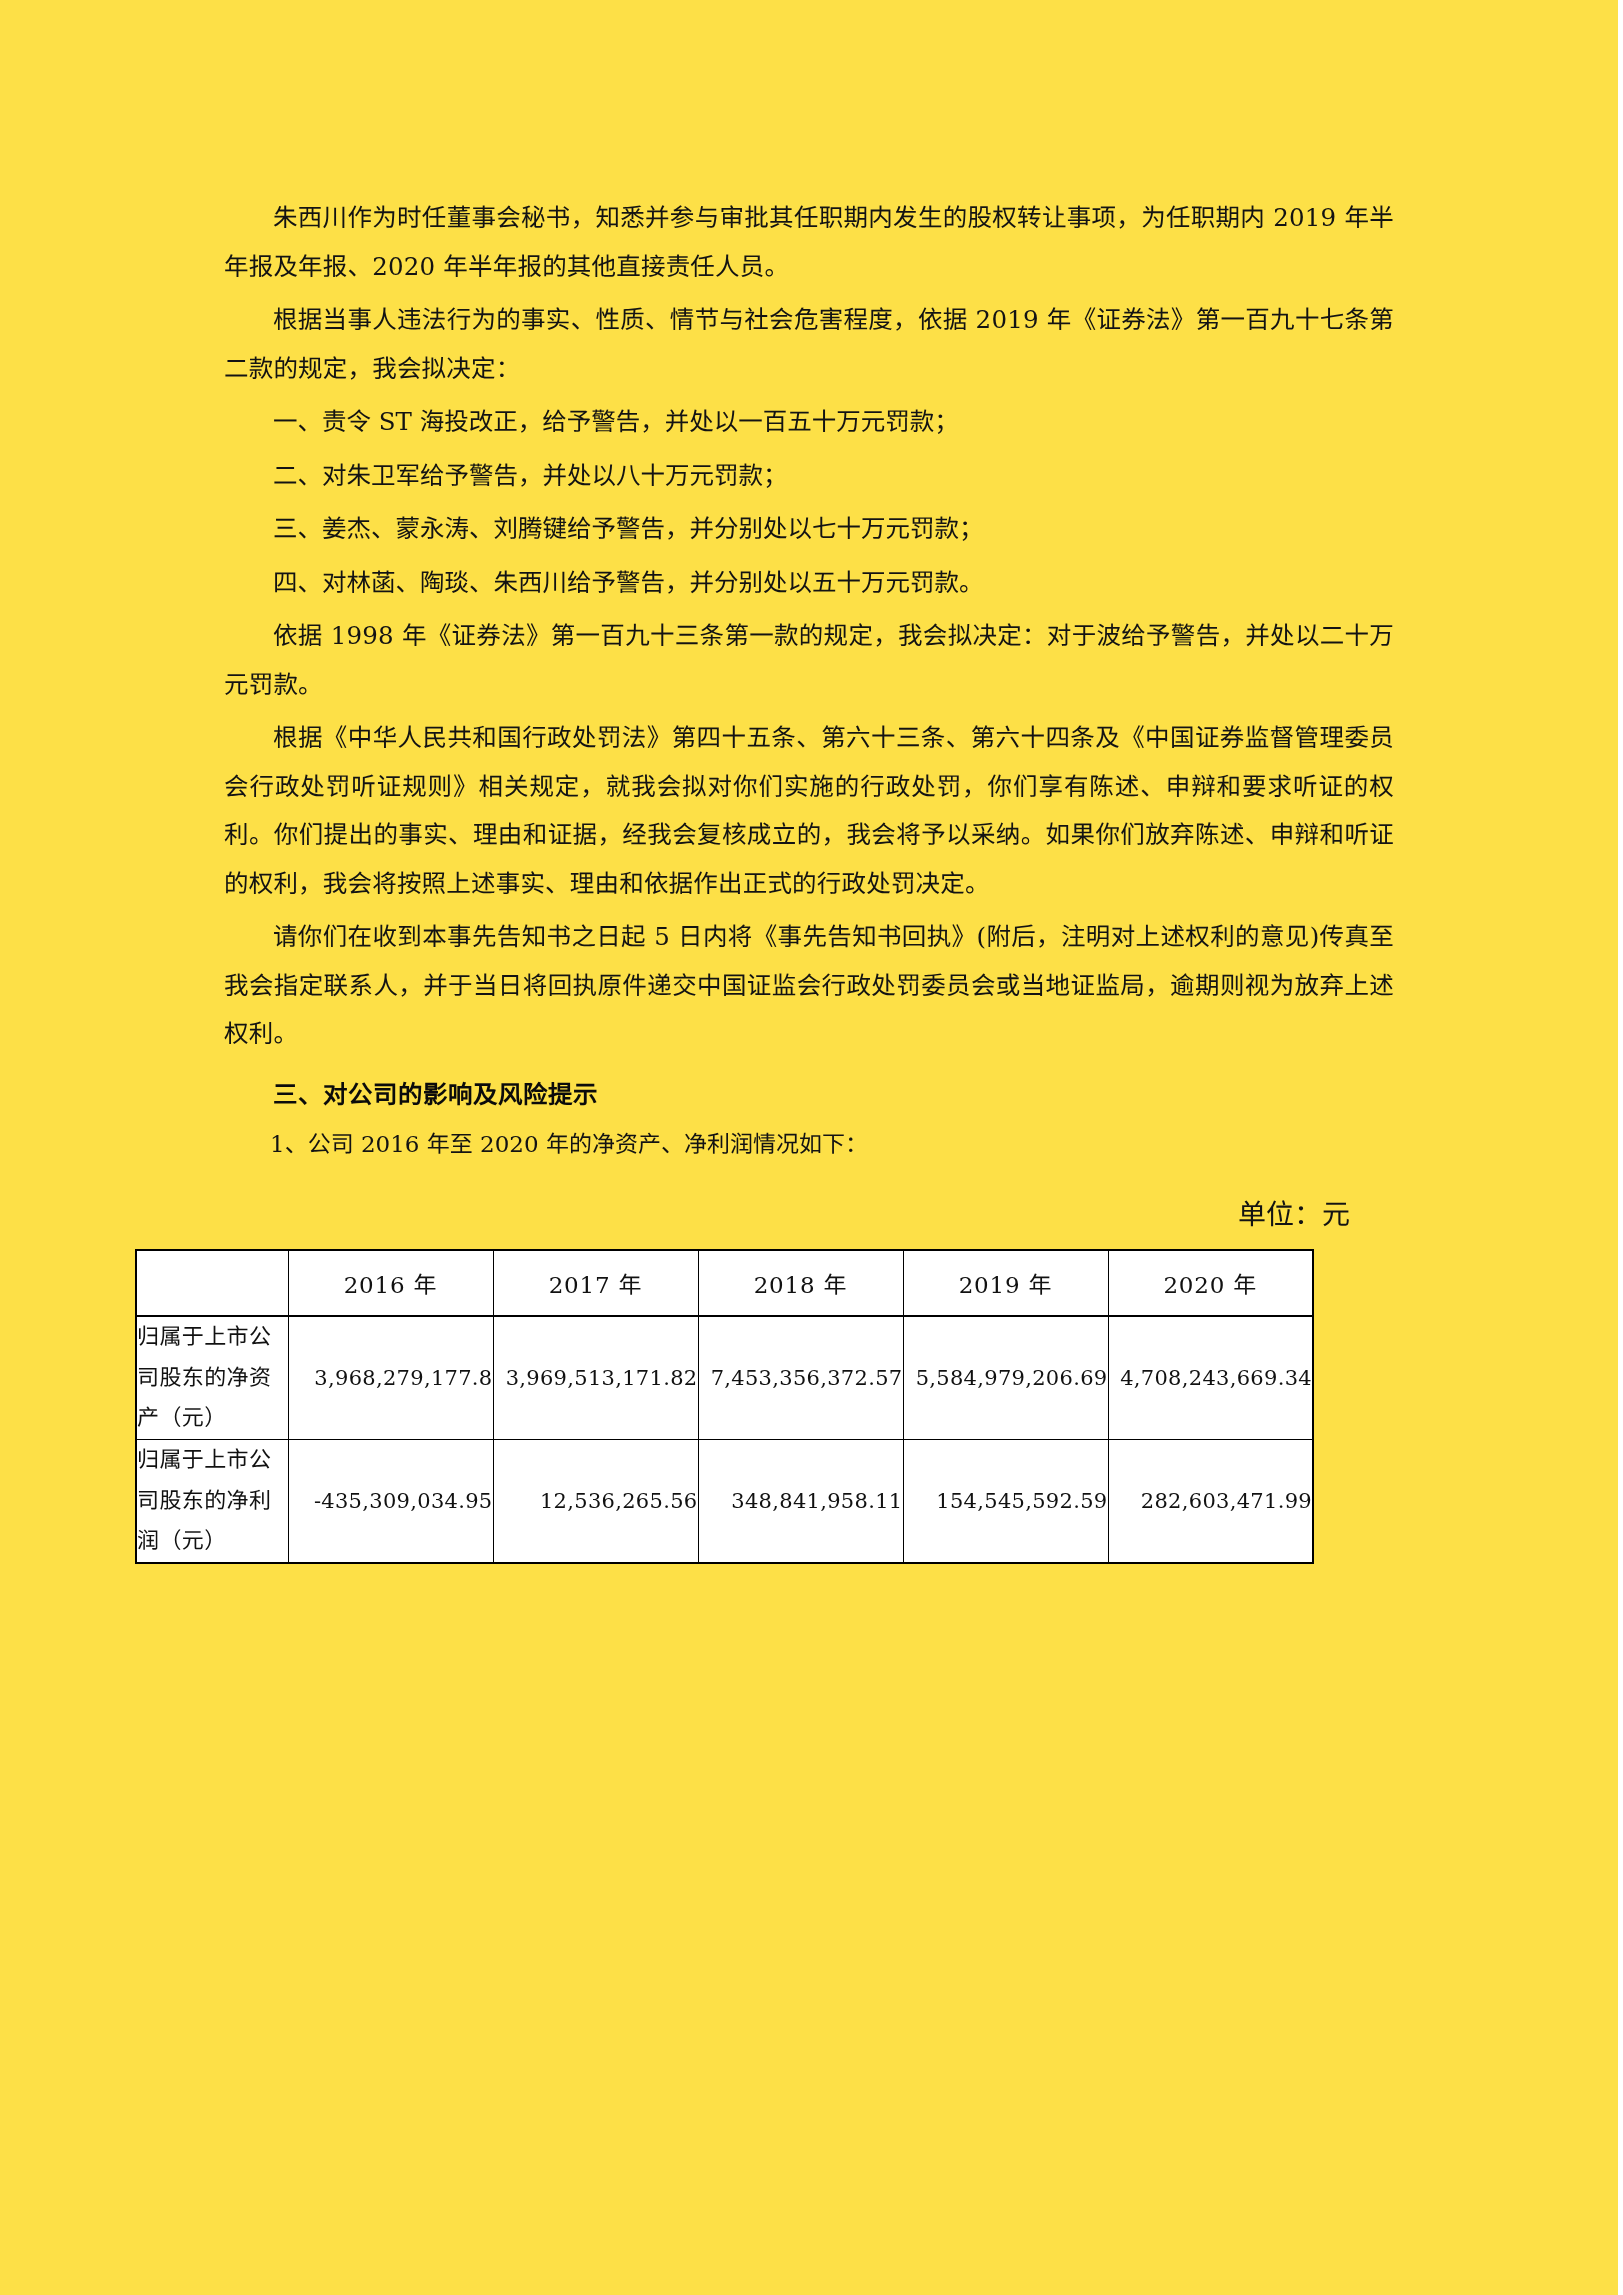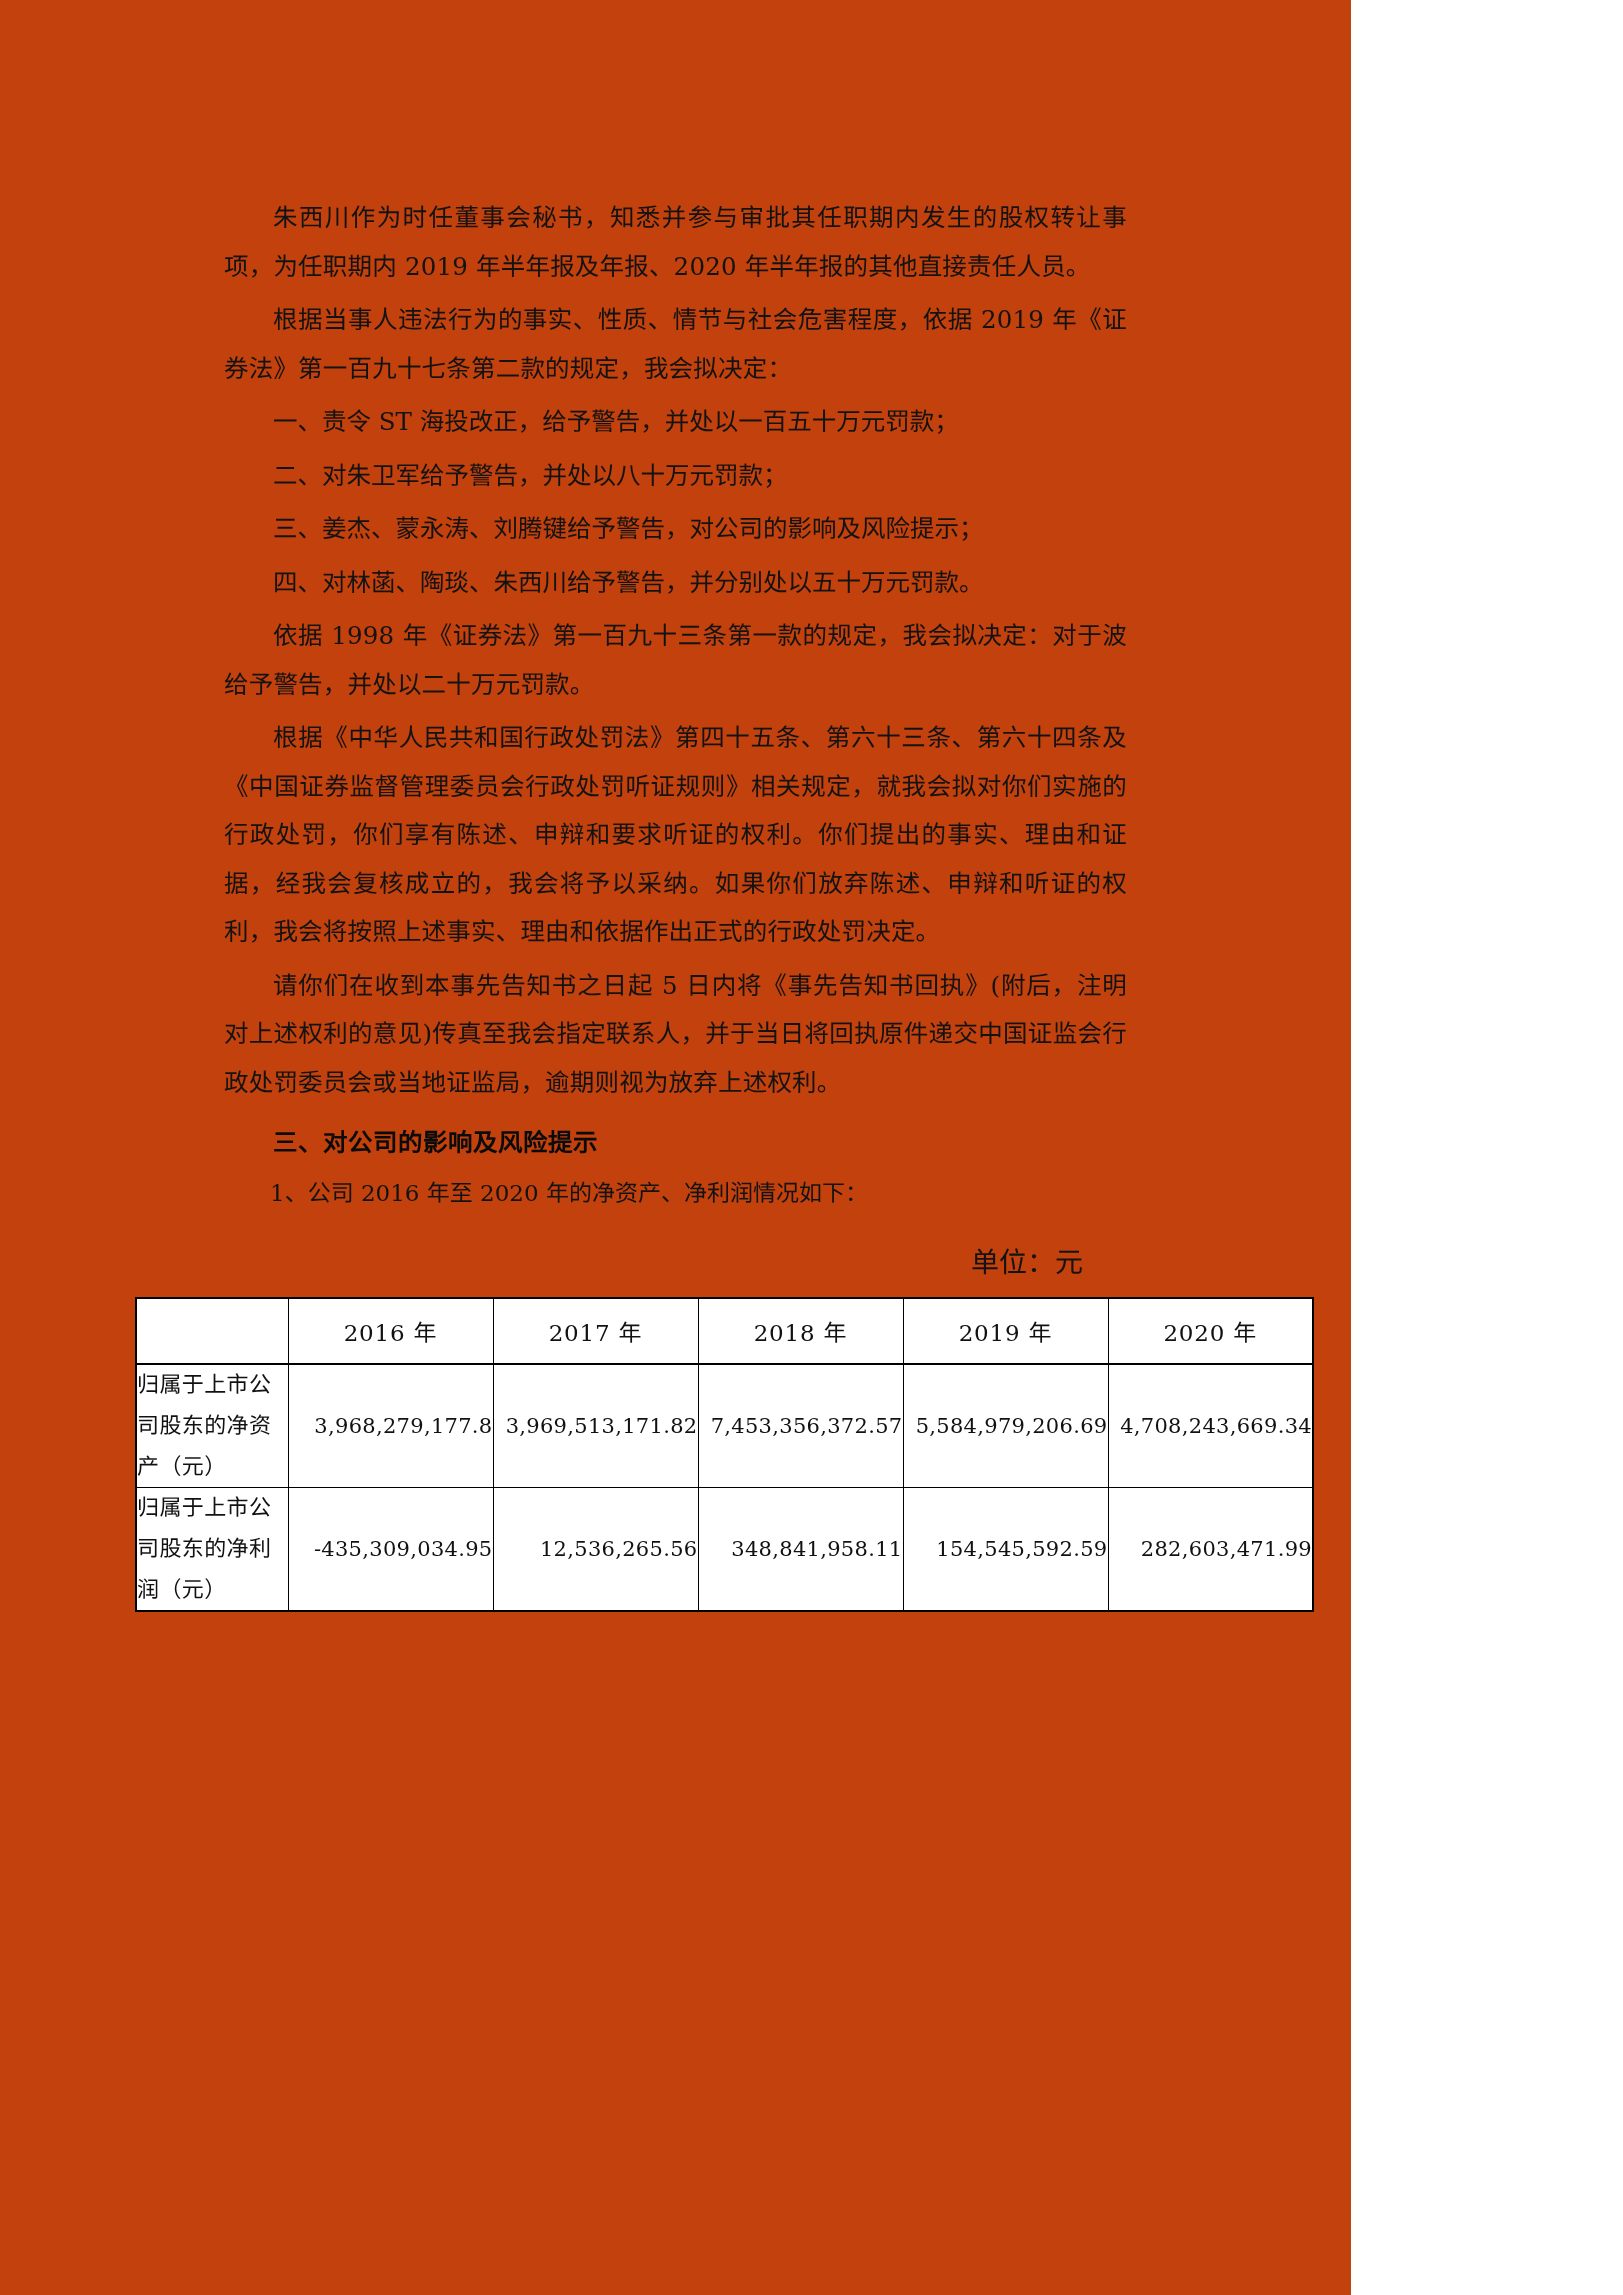--- a/index.html
+++ b/index.html
@@ -11,25 +11,25 @@
   body {
     width: 1623px;
     height: 2295px;
     font-family: "DejaVu Serif", "Liberation Serif", serif;
     color: #111111;
     -webkit-font-smoothing: antialiased;
   }
 
   .page {
     position: relative;
-    width: 1351px;
+    width: 1618px;
     height: 2295px;
     box-sizing: border-box;
     padding: 194px 224px 11px 224px;
-    background: #c2410c;
+    background: #fde047;
   }
 
   
   .para {
     font-size: 24.5px;
     line-height: 1.98;
     text-align: justify;
     text-justify: inter-ideograph;
     text-indent: 2em;
     margin: 0 0 5px 0;
@@ -141,21 +141,21 @@
 <body>
 
 <div class="page">
 
   <p class="para">朱西川作为时任董事会秘书，知悉并参与审批其任职期内发生的股权转让事项，为任职期内 2019 年半年报及年报、2020 年半年报的其他直接责任人员。</p>
 
   <p class="para">根据当事人违法行为的事实、性质、情节与社会危害程度，依据 2019 年《证券法》第一百九十七条第二款的规定，我会拟决定：</p>
 
   <p class="item">一、责令 ST 海投改正，给予警告，并处以一百五十万元罚款；</p>
   <p class="item">二、对朱卫军给予警告，并处以八十万元罚款；</p>
-  <p class="item">三、姜杰、蒙永涛、刘腾键给予警告，对公司的影响及风险提示；</p>
+  <p class="item">三、姜杰、蒙永涛、刘腾键给予警告，并分别处以七十万元罚款；</p>
   <p class="item">四、对林菡、陶琰、朱西川给予警告，并分别处以五十万元罚款。</p>
 
   <p class="para">依据 1998 年《证券法》第一百九十三条第一款的规定，我会拟决定：对于波给予警告，并处以二十万元罚款。</p>
 
   <p class="para">根据《中华人民共和国行政处罚法》第四十五条、第六十三条、第六十四条及《中国证券监督管理委员会行政处罚听证规则》相关规定，就我会拟对你们实施的行政处罚，你们享有陈述、申辩和要求听证的权利。你们提出的事实、理由和证据，经我会复核成立的，我会将予以采纳。如果你们放弃陈述、申辩和听证的权利，我会将按照上述事实、理由和依据作出正式的行政处罚决定。</p>
 
   <p class="para">请你们在收到本事先告知书之日起 5 日内将《事先告知书回执》(附后，注明对上述权利的意见)传真至我会指定联系人，并于当日将回执原件递交中国证监会行政处罚委员会或当地证监局，逾期则视为放弃上述权利。</p>
 
   <p class="heading">三、对公司的影响及风险提示</p>
 

